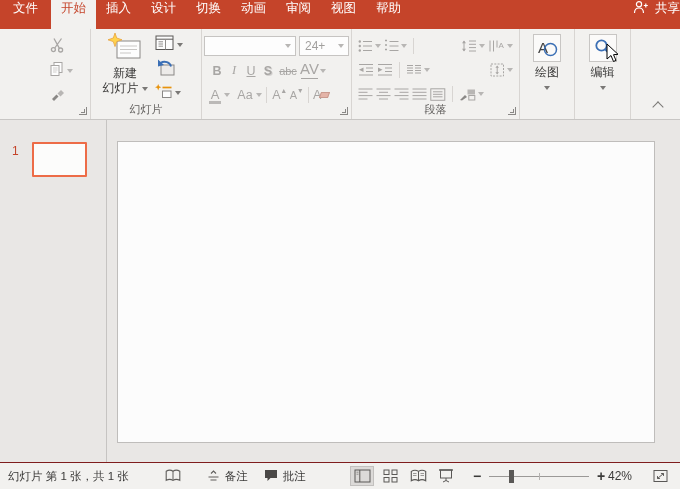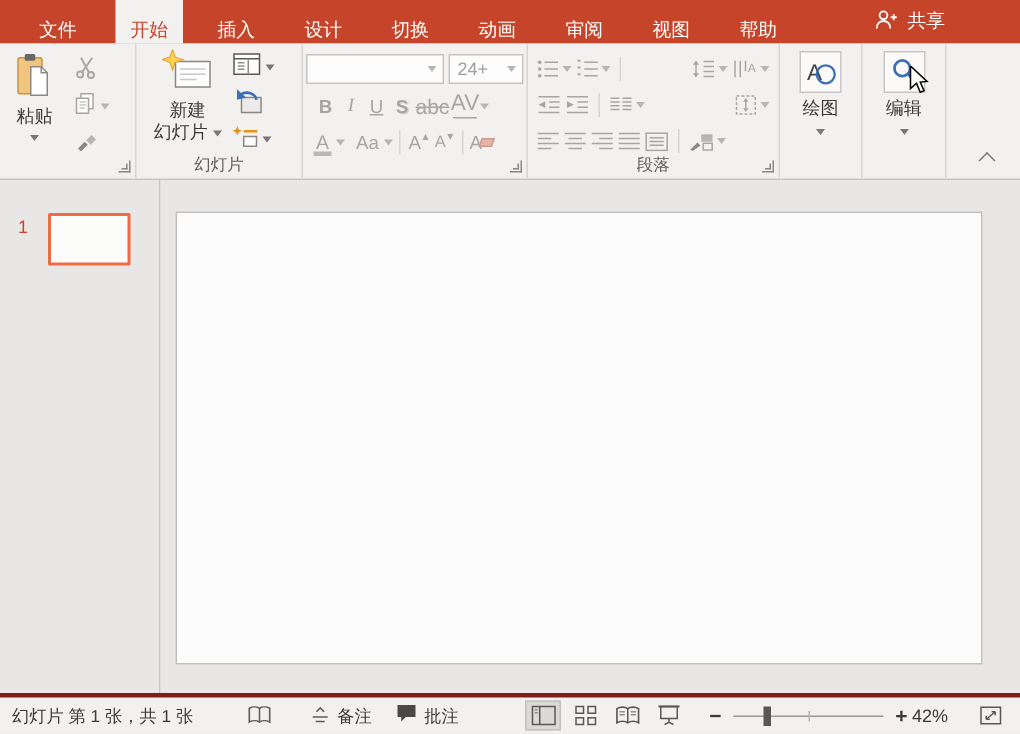--- a/index.html
+++ b/index.html
@@ -5,25 +5,25 @@
   * { box-sizing: border-box; margin: 0; padding: 0; }
   html,body { width:680px; height:489px; }
   body {
     font-family: "Liberation Sans","DejaVu Sans",sans-serif;
     font-size: 12px; color:#3b3a39; overflow:hidden;
   }
   .app { position:relative; width:680px; height:489px; background:#E9E7E5; overflow:hidden; }
 
   
   .menubar { position:relative; height:29px; background:#C5442A; display:flex; align-items:stretch; }
-  .tab { display:flex; align-items:flex-end; padding:0 10px; color:#fff; font-size:12.5px; cursor:default;margin-left:13px; }
+  .tab { display:flex; align-items:flex-start; padding:0 10px; color:#fff; font-size:12.5px; cursor:default; }
   .tab.file { padding:0 13px; }
   .tab.selected { background:#F2F1EF; color:#C5442A; }
   .tellme { display:flex; align-items:center; gap:6px; color:#fff; font-size:12.5px; margin-left:10px; }
-  .share { display:flex; align-items:center; gap:6px; color:#fff; font-size:12.5px; margin-left:auto; margin-right:50px; }
+  .share { display:flex; gap:6px; color:#fff; font-size:12.5px; margin-left:auto; }
 
   
   .ribbon { position:relative; height:91px; background:#F2F1EF; border-bottom:1px solid #C8C6C4; display:flex; }
   .rgroup { position:relative; height:100%; border-right:1px solid #D8D5D2; flex-shrink:0; }
   .rgroup .glabel { position:absolute; bottom:2px; left:0; right:0; text-align:center; font-size:11px; color:#605E5C; }
   .launcher { position:absolute; right:3px; bottom:4px; width:8px; height:8px; border-right:1px solid #8A8886; border-bottom:1px solid #8A8886; }
   .launcher:before { content:""; position:absolute; right:1px; bottom:1px; width:3px; height:3px; border-right:1px solid #8A8886; border-bottom:1px solid #8A8886; }
   .caret { display:inline-block; width:0; height:0; border-left:3.5px solid transparent; border-right:3.5px solid transparent; border-top:4px solid #7A7876; }
   .caret.dis { border-top-color:#B8B6B4; }
   .vsep { width:1px; height:16px; background:#D8D5D2; margin:0 3px; flex-shrink:0; }
@@ -34,21 +34,21 @@
 
   
   .combo { position:absolute; top:7px; height:20px; background:#FDFDFD; border:1px solid #C6C4C2; display:flex; align-items:center; }
   .combo .cval { flex:1; padding-left:5px; font-size:12px; color:#A19F9D; }
   .combo .caret { margin-right:4px; }
   .fontrow2 { position:absolute; top:32px; left:0; right:0; display:flex; align-items:center; padding:0 7px; gap:1px; }
   .fontrow3 { position:absolute; top:56px; left:0; right:0; display:flex; align-items:center; padding:0 5px; gap:1px; }
   .fbtn { display:flex; align-items:center; justify-content:center; min-width:16px; height:19px; font-size:12.5px; color:#A8A6A4; gap:2px; }
   .b-bold{font-weight:bold;} .b-italic{font-style:italic; font-family:"Liberation Serif","DejaVu Serif",serif;}
   .b-under{text-decoration:underline;} .b-shadow{font-weight:bold; text-shadow:1px 1px 0 #D4D2D0;}
-  .b-strike{text-decoration:line-through; font-size:14px;}
+  .b-strike{text-decoration:line-through; font-size:11px;}
   .b-spacing{font-size:15px; position:relative; padding-bottom:4px;}
   .b-spacing:after{content:""; position:absolute; left:1px; right:1px; bottom:1px; height:0; border-bottom:1px solid #A8A6A4;}
   .sup-mark{font-size:8px; margin-left:-1px; transform:translateY(-4px); display:inline-block; color:#A8A6A4;}
   .colorbar{position:relative;}
   .colorbar:after{content:""; position:absolute; left:2px; right:2px; bottom:0px; height:3px; background:#BBB9B7;}
   .eraser{width:9px; height:6px; background:#E4B4A8; border:1px solid #C99A8E; transform:skewX(-20deg); margin-left:-3px;}
 
   
   .prow { position:absolute; left:0; right:0; display:flex; align-items:center; padding:0 6px; gap:3px; height:20px; }
   .pbtn { display:flex; align-items:center; gap:2px; height:19px; }
@@ -59,21 +59,21 @@
 
   
   .content { display:flex; height:342px; }
   .thumbs { position:relative; width:107px; background:#E9E7E5; border-right:1px solid #C6C4C2; }
   .thumb-num { position:absolute; left:12px; top:24px; font-size:12px; color:#C5442A; }
   .thumb-box { position:absolute; left:32px; top:22px; width:55px; height:35px; background:#FCFCFB; border:2px solid #ED6C47; border-radius:1px; }
   .workspace { position:relative; flex:1; background:#E9E7E5; }
   .slide-canvas { position:absolute; left:10px; top:21px; width:538px; height:302px; background:#FCFCFC; border:1px solid #BFBDBB; }
 
   
-  .statusbar { height:27px; background:#F2F1EF; border-top:3px solid #7f1d1d; display:flex; align-items:center; padding:0 8px; font-size:11.5px; color:#3B3A39; }
+  .statusbar { height:27px; background:#F2F1EF; border-top:1px solid #7f1d1d; display:flex; align-items:center; padding:0 8px; font-size:11.5px; color:#3B3A39; }
   .sb-item { display:flex; align-items:center; gap:5px; }
   .sb-text { white-space:nowrap; }
   .sb-right { margin-left:auto; display:flex; align-items:center; }
   .viewbtn { width:24px; height:20px; display:flex; align-items:center; justify-content:center; margin-left:4px; }
   .viewbtn.active { background:#DCDAD8; border:1px solid #C2C0BE; }
   .zoombtn { width:14px; text-align:center; font-size:14px; color:#3B3A39; font-weight:bold; }
   .slider { position:relative; width:100px; height:14px; margin:0 5px; }
   .slider .track { position:absolute; left:0; right:0; top:7px; height:1px; background:#9B9997; }
   .slider .tick { position:absolute; left:50%; top:4px; width:1px; height:7px; background:#B5B3B1; }
   .slider .thumb { position:absolute; left:20%; top:1px; width:5px; height:13px; background:#5A5856; }
@@ -126,32 +126,20 @@
             </g>
           </svg>
       </span>
       <span>共享</span>
     </div>
   </div>
 
   <div class="ribbon">
 
     <div class="rgroup" style="width:91px;">
-      <div class="bigbtn" style="left:2px; top:6px; width:42px;">
-        <span>
-          <svg width="26" height="32" viewBox="0 0 26 32">
-            <rect x="2" y="3.5" width="16" height="24" rx="1.5" fill="#F2C57E" stroke="#C89441"></rect>
-            <rect x="6.5" y="1" width="7" height="4.5" rx="1" fill="#6B6967"></rect>
-            <path d="M10.5 9.5h7l4 4v15h-11z" fill="#FFFFFF" stroke="#8A8886"></path>
-            <path d="M17.5 9.5v4h4" fill="none" stroke="#8A8886"></path>
-          </svg>
-        </span>
-        <span class="blabel">粘贴</span>
-        <span class="caret" style="margin-top:5px;"></span>
-      </div>
       <div class="minibtn" style="left:50px; top:8px;">
         <span>
           <svg width="16" height="16" viewBox="0 0 16 16">
               <g fill="none" stroke="#A8A6A4" stroke-width="1.3">
                 <circle cx="3.4" cy="12.6" r="2"></circle>
                 <circle cx="10.6" cy="13" r="2"></circle>
                 <path d="M4.8 11L11.5 1.5M9.4 11.4L4 1.5"></path>
               </g>
             </svg>
         </span>

